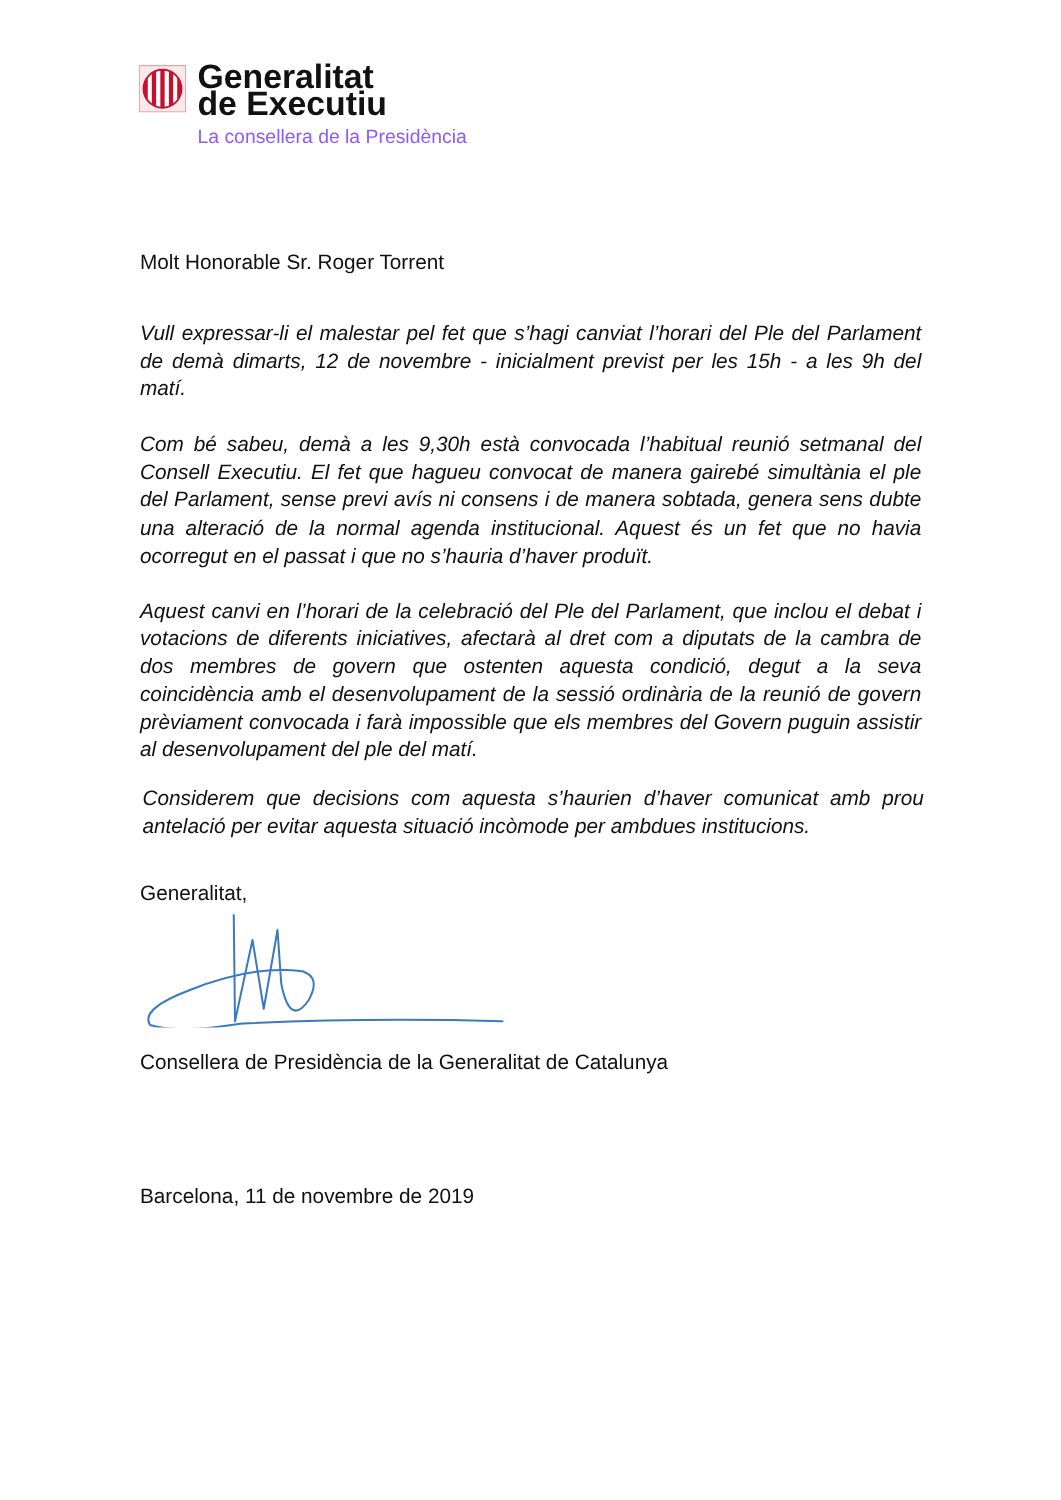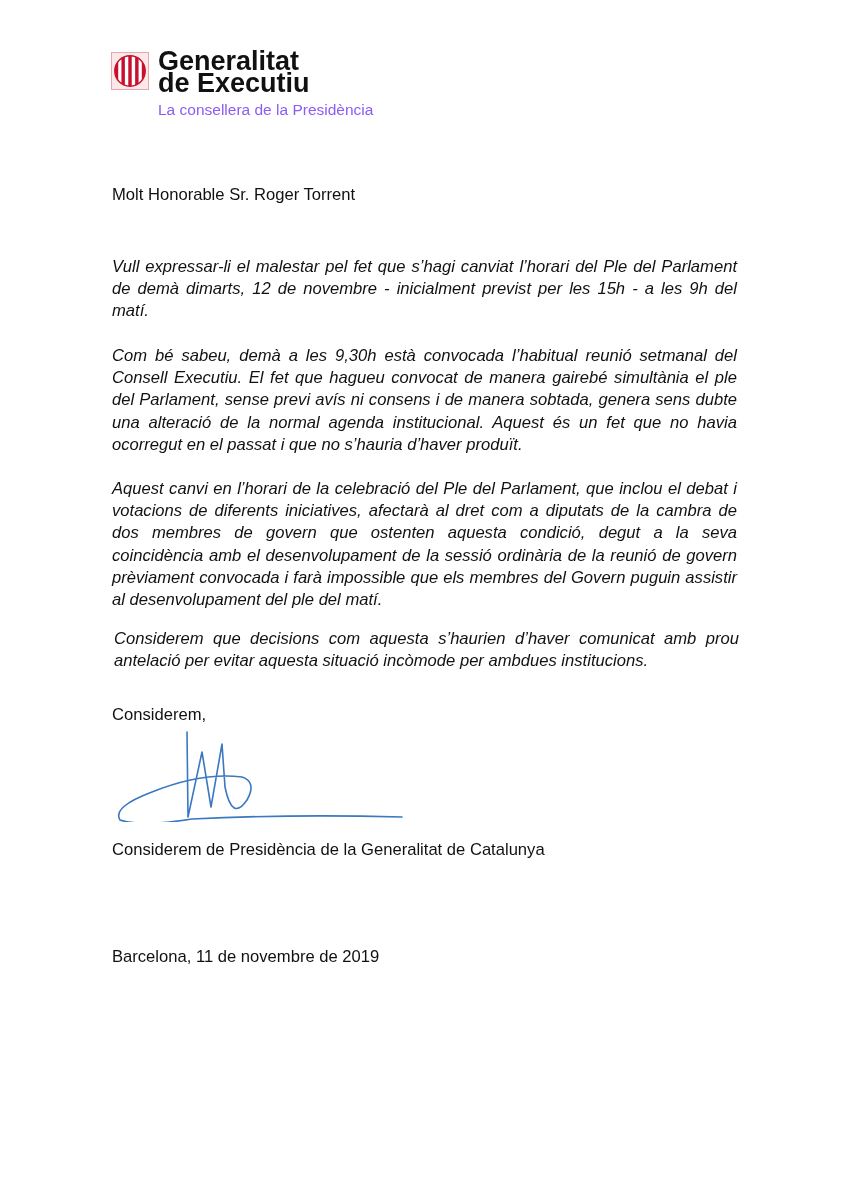--- a/index.html
+++ b/index.html
@@ -31,32 +31,32 @@
   </g>
   <circle cx="20" cy="20" r="16" fill="none" stroke="#c8102e" stroke-width="1.5"></circle>
 </svg>
 
 <div class="brand">
   <span class="line">Generalitat</span>
   <span class="line">de Executiu</span>
 </div>
 <div class="dept">La consellera de la Presidència</div>
 
-<div class="text" style="top:184px">
+<div class="text" style="top:199px">
   <span class="line">Molt Honorable Sr. Roger Torrent</span>
 </div>
 
 <p class="text just" style="top:256px;margin:0">Vull expressar-li el malestar pel fet que s’hagi canviat l’horari del Ple del Parlament de demà dimarts, 12 de novembre - inicialment previst per les 15h - a les 9h del matí.</p>
 <p class="text just" style="top:345px;margin:0">Com bé sabeu, demà a les 9,30h està convocada l’habitual reunió setmanal del Consell Executiu. El fet que hagueu convocat de manera gairebé simultània el ple del Parlament, sense previ avís ni consens i de manera sobtada, genera sens dubte una alteració de la normal agenda institucional. Aquest és un fet que no havia ocorregut en el passat i que no s’hauria d’haver produït.</p>
 <p class="text just" style="top:478px;margin:0">Aquest canvi en l’horari de la celebració del Ple del Parlament, que inclou el debat i votacions de diferents iniciatives, afectarà al dret com a diputats de la cambra de dos membres de govern que ostenten aquesta condició, degut a la seva coincidència amb el desenvolupament de la sessió ordinària de la reunió de govern prèviament convocada i farà impossible que els membres del Govern puguin assistir al desenvolupament del ple del matí.</p>
 <p class="text just" style="top:626px;margin:2px">Considerem que decisions com aquesta s’haurien d’haver comunicat amb prou antelació per evitar aquesta situació incòmode per ambdues institucions.</p>
 
-<div class="text" style="top:704px">Considerem,</div>
+<div class="text" style="top:704px">Generalitat,</div>
 
 <svg class="sig" viewBox="0 0 300 100">
   <path d="M 75 10 L 76 95 L 90 30 L 99 85 L 110 22 L 113 65 Q 120 100 135 78 Q 145 60 130 55 Q 90 50 40 70 Q 0 85 8 98 Q 30 105 80 97 Q 180 92 290 95" fill="none" stroke="#3a78c2" stroke-width="1.6" stroke-linecap="round" stroke-linejoin="round"></path>
 </svg>
 
 <div class="text" style="top:839px">
-  <span class="line">Considerem de Presidència de la Generalitat de Catalunya</span>
+  <span class="line">Consellera de Presidència de la Generalitat de Catalunya</span>
 </div>
 
 <div class="text" style="top:946px">Barcelona, 11 de novembre de 2019</div>
 
 </body></html>

